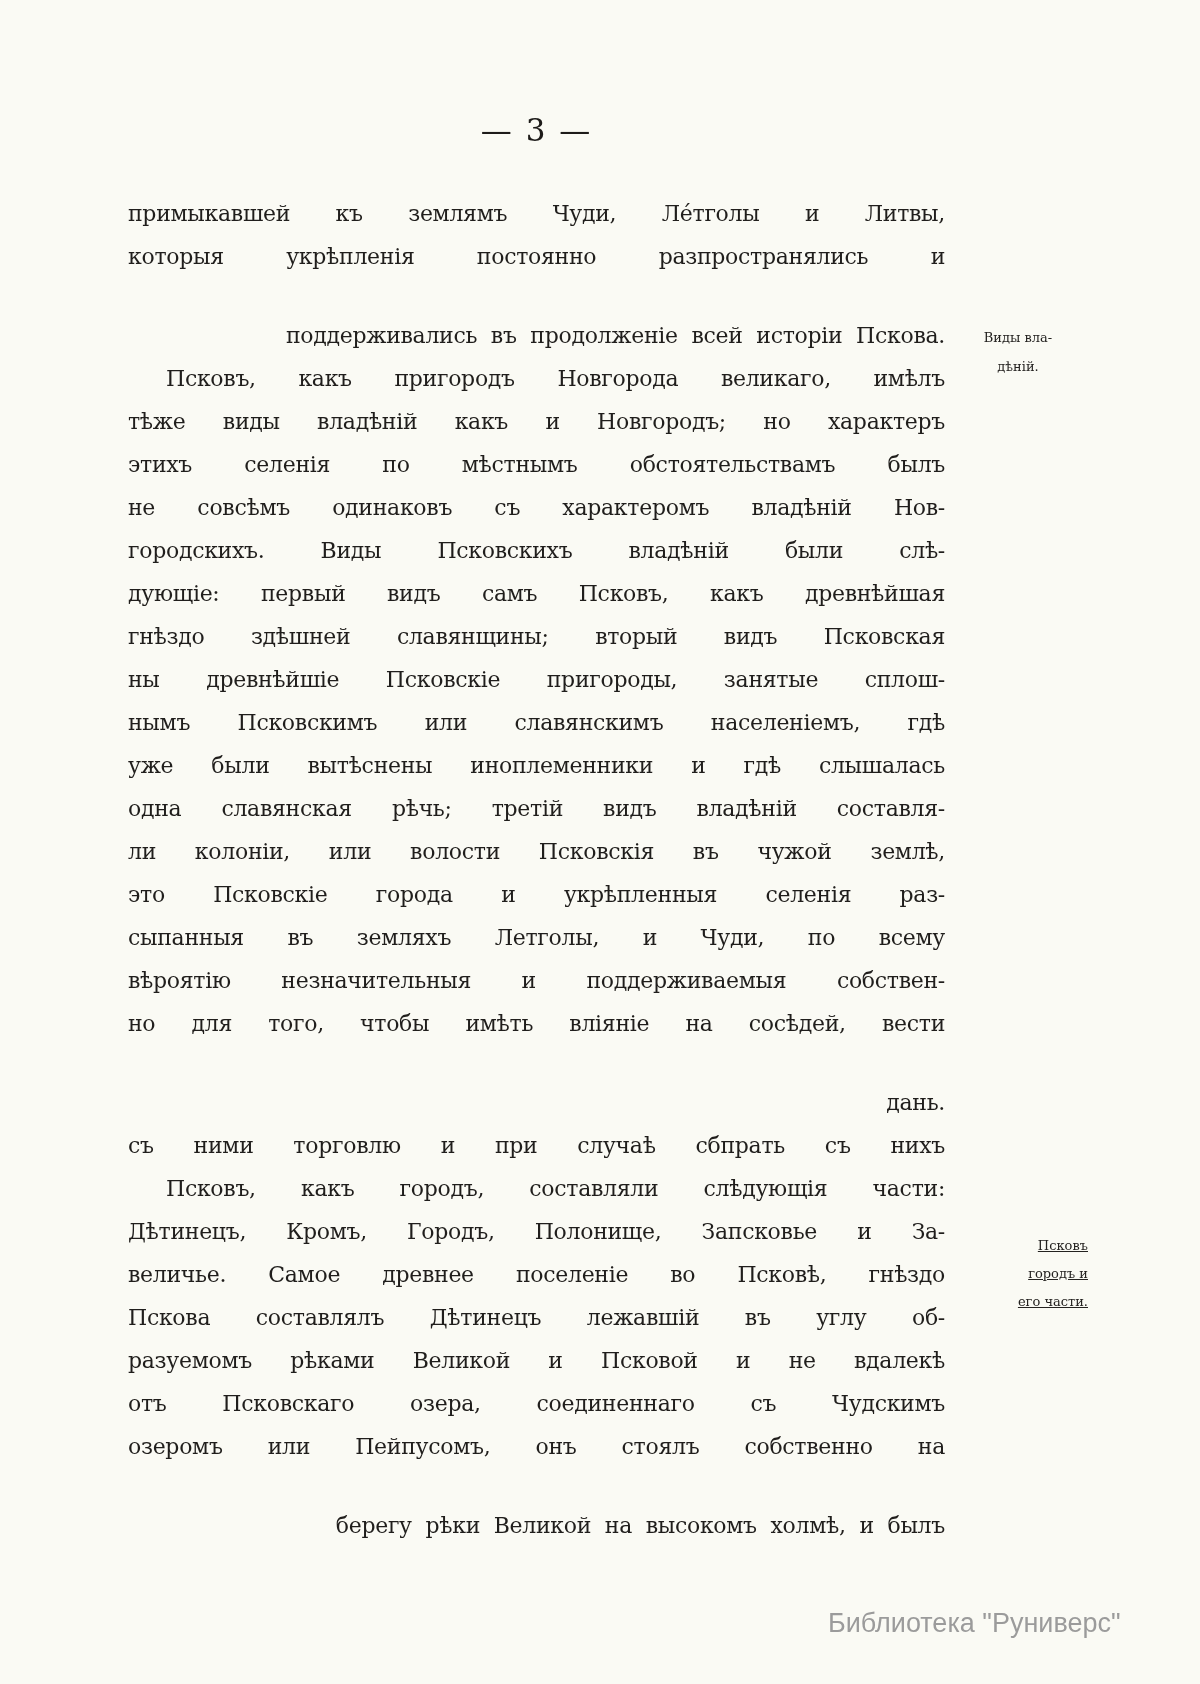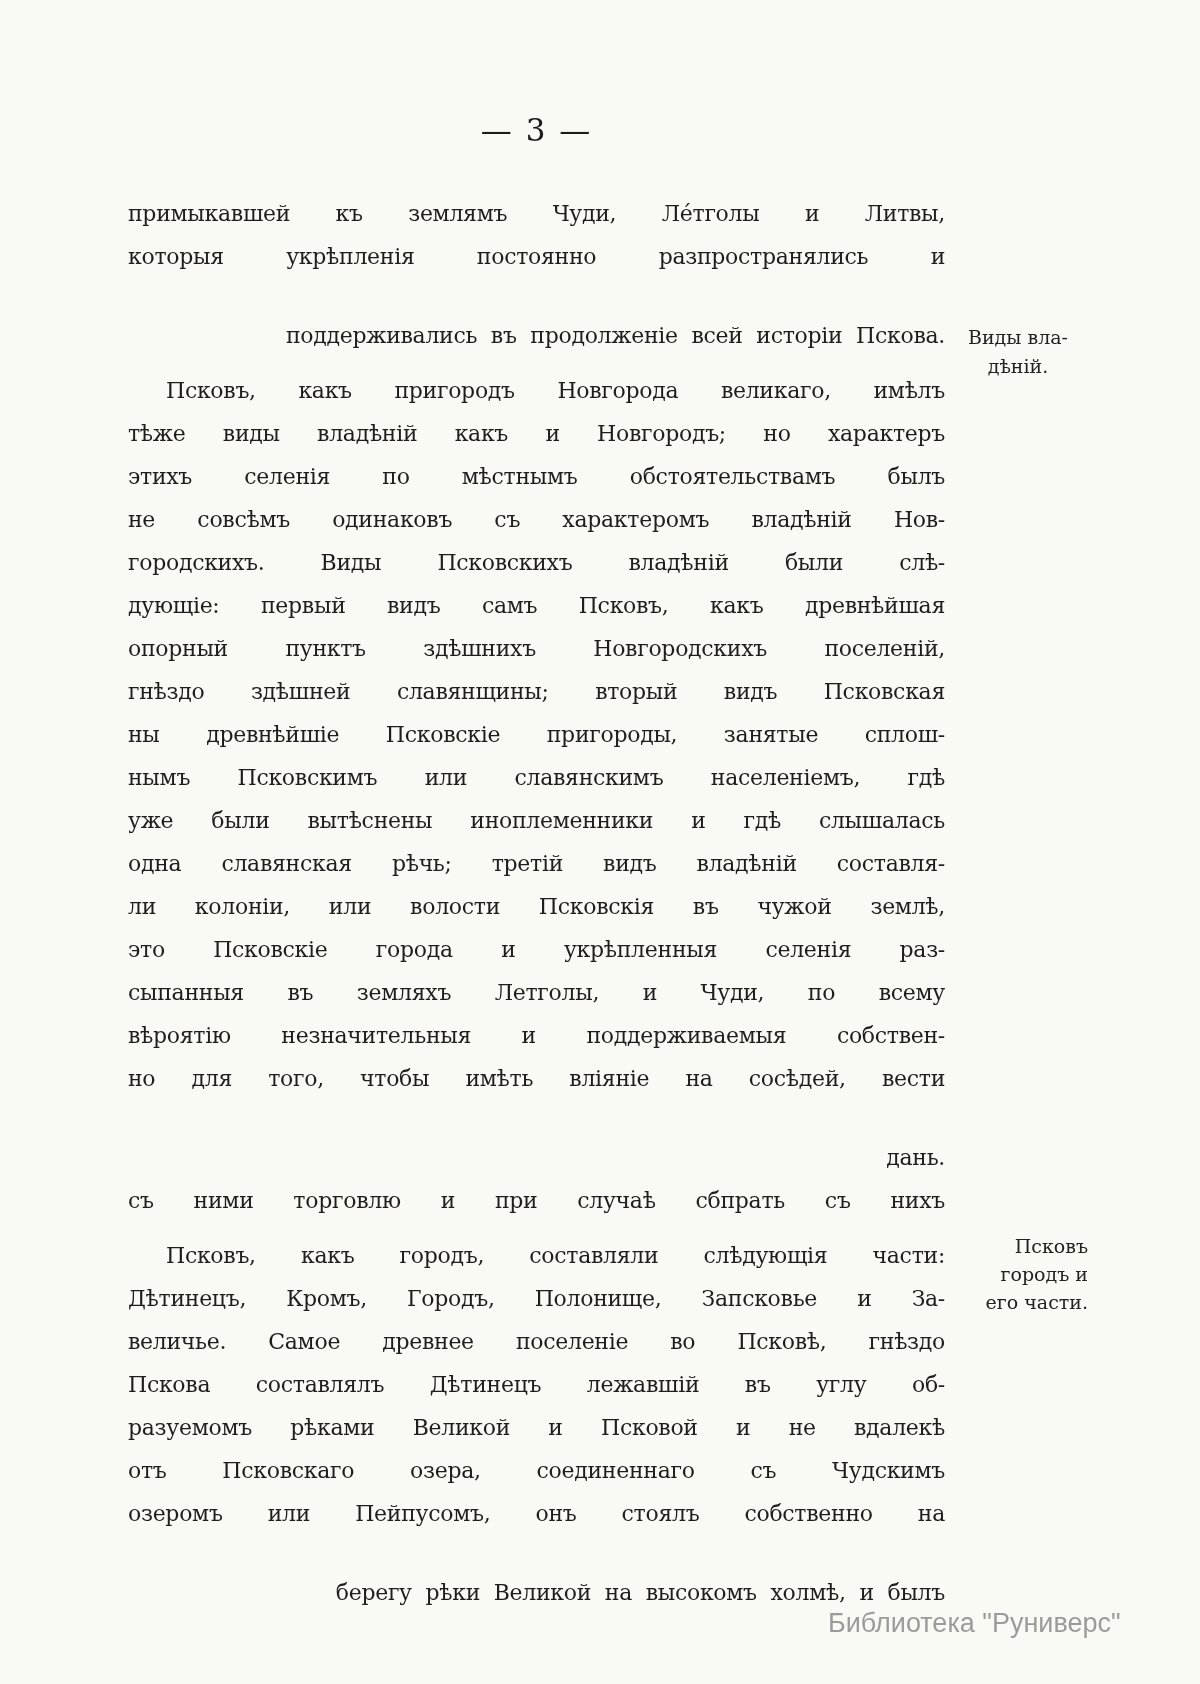--- a/index.html
+++ b/index.html
@@ -33,35 +33,36 @@
     text-align-last:justify;
     white-space:normal;
     overflow:visible;
   }
   .line-last{
     text-align:right;
     text-align-last:auto;
     word-spacing:7px;
     margin-top:36px;
   }
-  .line-indent{text-indent:38px;margin-top:12px;}
+  .line-indent{text-indent:38px;}
   .margin-note{
     position:absolute;
-    font-size:19px;
+    font-size:13px;
     line-height:29px;
     color:#242220;
   }
   .note-1{
     left:950px;top:323px;width:136px;
     text-align:center;
   }
   .note-2{
     left:948px;top:1232px;width:140px;
     line-height:28px;
     text-align:right;
+    text-decoration:underline;
   }
   .watermark{
     position:absolute;
     left:828px;top:1608px;
     font-family:"Liberation Sans", sans-serif;
     font-size:27px;
     color:#9b9b9b;
   }
 </style>
 </head>
@@ -77,21 +78,20 @@
         <div class="line">которыя укрѣпленія постоянно разпространялись и</div>
         <div class="line line-last">поддерживались въ продолженіе всей исторіи Пскова.</div>
       </div>
       <div class="paragraph">
         <div class="line line-indent">Псковъ, какъ пригородъ Новгорода великаго, имѣлъ</div>
         <div class="line">тѣже виды владѣній какъ и Новгородъ; но характеръ</div>
         <div class="line">этихъ селенія по мѣстнымъ обстоятельствамъ былъ</div>
         <div class="line">не совсѣмъ одинаковъ съ характеромъ владѣній Нов-</div>
         <div class="line">городскихъ. Виды Псковскихъ владѣній были слѣ-</div>
         <div class="line">дующіе: первый видъ самъ Псковъ, какъ древнѣйшая</div>
-        <div class="line">опорный пунктъ здѣшнихъ Новгородскихъ поселеній,</div>
         <div class="line">гнѣздо здѣшней славянщины; вторый видъ Псковская</div>
         <div class="line">ны древнѣйшіе Псковскіе пригороды, занятые сплош-</div>
         <div class="line">нымъ Псковскимъ или славянскимъ населеніемъ, гдѣ</div>
         <div class="line">уже были вытѣснены иноплеменники и гдѣ слышалась</div>
         <div class="line">одна славянская рѣчь; третій видъ владѣній составля-</div>
         <div class="line">ли колоніи, или волости Псковскія въ чужой землѣ,</div>
         <div class="line">это Псковскіе города и укрѣпленныя селенія раз-</div>
         <div class="line">сыпанныя въ земляхъ Летголы, и Чуди, по всему</div>
         <div class="line">вѣроятію незначительныя и поддерживаемыя собствен-</div>
         <div class="line">но для того, чтобы имѣть вліяніе на сосѣдей, вести</div>

